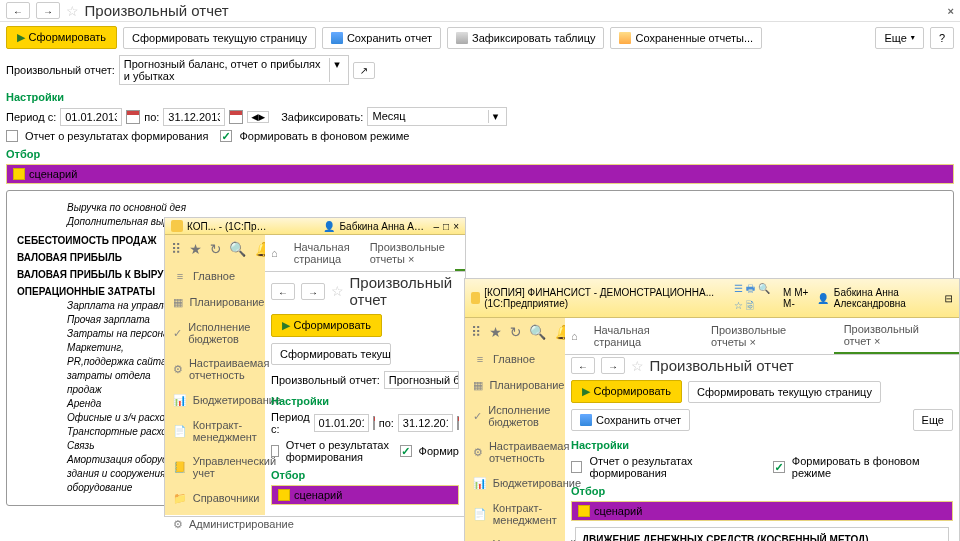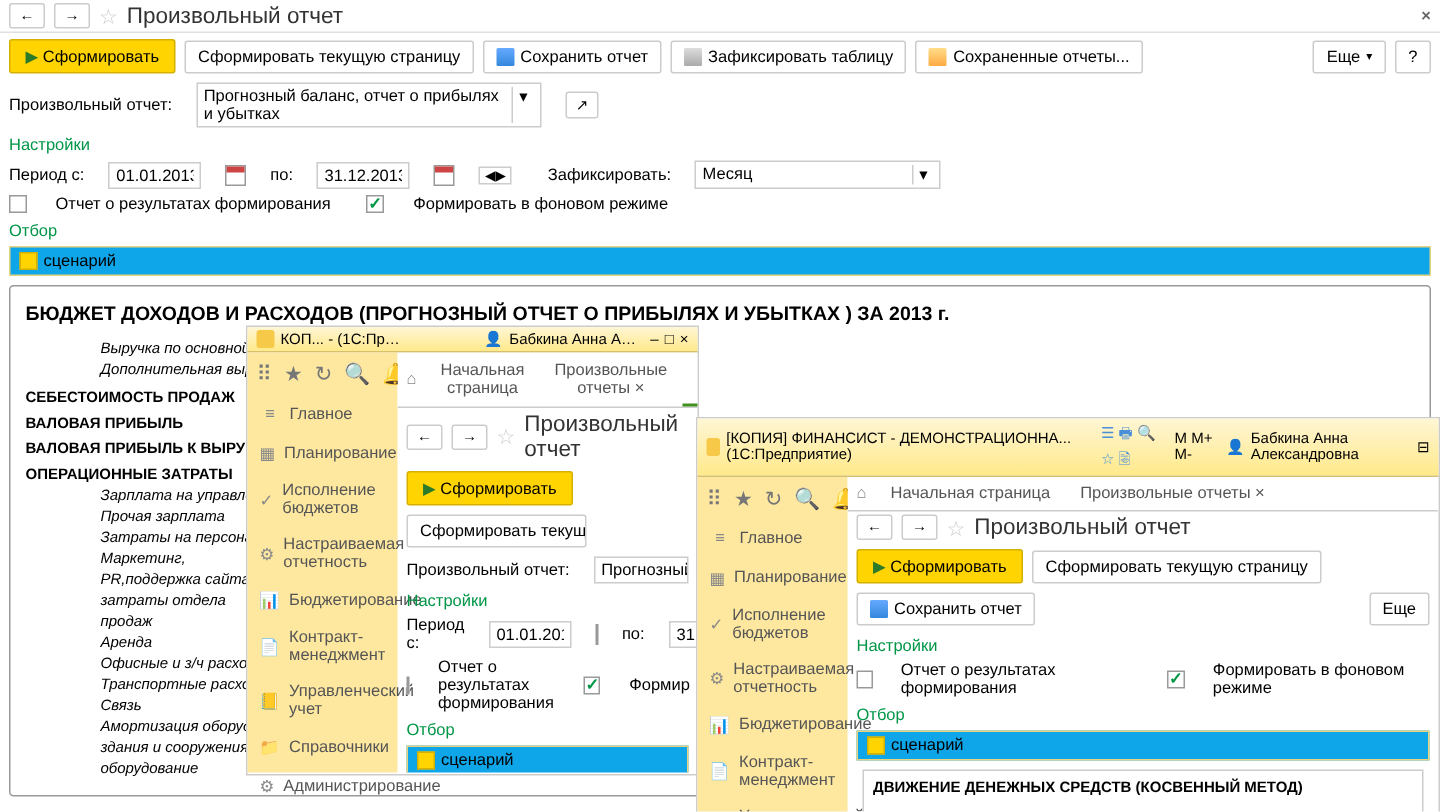--- a/index.html
+++ b/index.html
@@ -12,42 +12,42 @@
 .close-x { margin-left: auto; cursor: pointer; color: #666; font-weight: bold; }
 .toolbar { display: flex; align-items: center; gap: 6px; padding: 4px 6px; flex-wrap: wrap; }
 .btn-primary { background: #ffd400; border: 1px solid #d4b000; padding: 4px 10px; font-size: 11px; cursor: pointer; border-radius: 2px; }
 .btn-primary::before { content: "▶ "; color: #2a7a2a; }
 .btn { background: #fff; border: 1px solid #ccc; padding: 4px 8px; font-size: 11px; cursor: pointer; border-radius: 2px; display: flex; align-items: center; gap: 4px; }
 .btn .ico { width: 12px; height: 12px; display: inline-block; }
 .ico-save { background: linear-gradient(#6af,#38d); border-radius: 1px; }
 .ico-saved { background: linear-gradient(#fd8,#fa4); border-radius: 1px; }
 .ico-lock { background: linear-gradient(#ddd,#aaa); border-radius: 1px; }
 .spacer { flex: 1; }
-.control-row { display: flex; align-items: center; gap: 16px; padding: 2px 6px; font-size: 11px; }
+.control-row { display: flex; align-items: center; gap: 4px; padding: 2px 6px; font-size: 11px; }
 .select, .input { border: 1px solid #ccc; padding: 2px 4px; font-size: 11px; background: #fff; }
 .dropdown-arrow { border-left: 1px solid #ccc; padding: 0 4px; cursor: pointer; }
-.section-label { color: #009646; font-size: 11px; padding: 4px 6px 2px; }
+.section-label { color: #009646; font-size: 11px; padding: 4px 6px 2px; font-weight: bold; }
 .cal-icon { display: inline-block; width: 14px; height: 14px; border: 1px solid #999; background: #fff; position: relative; cursor: pointer; }
 .cal-icon::before { content: ""; position: absolute; top: 0; left: 0; right: 0; height: 4px; background: #c44; }
 .date-nav { border: 1px solid #ccc; padding: 0 3px; cursor: pointer; font-size: 9px; }
 .cb { display: inline-block; width: 12px; height: 12px; border: 1px solid #999; background: #fff; vertical-align: middle; margin-right: 3px; }
 .cb.checked::before { content: "✓"; color: #009646; font-size: 11px; line-height: 10px; display: block; font-weight: bold; }
-.filter-box { background: #0ea5e9; border: 1px solid #e8d480; margin: 2px 6px; padding: 3px 6px; display: flex; align-items: center; gap: 4px; }
+.filter-box { background: #a21caf; border: 1px solid #e8d480; margin: 2px 6px; padding: 3px 6px; display: flex; align-items: center; gap: 4px; }
 .yellow-sq { width: 12px; height: 12px; background: #ffd400; border: 1px solid #d4b000; }
 .report-body { padding: 10px; overflow: hidden; border: 1px solid #999; border-radius: 3px; margin: 6px; }
 .report-title { font-size: 13px; font-weight: bold; margin-bottom: 10px; }
 .report-section { font-size: 10px; font-weight: bold; margin: 6px 0 2px; }
 .report-line { font-size: 10px; padding-left: 50px; font-style: italic; line-height: 14px; }
 .sidebar { background: #fee8a0; width: 100px; }
 .sidebar-hdr { display: flex; gap: 8px; padding: 6px; color: #777; font-size: 14px; }
 .menu-item { display: flex; align-items: center; gap: 6px; padding: 6px 8px; color: #555; font-size: 11px; cursor: pointer; }
 .menu-item .mi { width: 14px; height: 14px; color: #888; display: flex; align-items: center; justify-content: center; }
 .app-titlebar { background: linear-gradient(#fff6d5,#ffe98a); padding: 2px 6px; display: flex; align-items: center; gap: 4px; font-size: 10px; border-bottom: 1px solid #d4c070; }
 .tabs { display: flex; align-items: center; border-bottom: 1px solid #ccc; background: #fff; font-size: 11px; }
-.tab { padding: 5px 10px; cursor: pointer; color: #555; text-align: center; }
+.tab { padding: 5px 10px; cursor: pointer; color: #555; }
 .tab.active { border-bottom: 2px solid #418f1f; }
 .status { padding: 4px 8px; font-size: 11px; color: #333; }
 .small-win-body { display: flex; height: calc(100% - 18px); }
 .content-col { flex: 1; display: flex; flex-direction: column; overflow: hidden; }
 </style>
 </head>
 <body>
 
 <div class="win" style="left:0;top:0;width:960px;height:541px;border:none;">
   <div class="titlebar">
@@ -90,39 +90,38 @@
   <div class="section-label">Настройки</div>
   <div class="control-row">
     <span>Период с:</span>
     <input class="input" style="width: 62px;" value="01.01.2013">
     <span class="cal-icon"></span>
     <span>по:</span>
     <input class="input" style="width: 62px;" value="31.12.2013">
     <span class="cal-icon"></span>
     <span class="date-nav">◀▶</span>
     <span style="margin-left:8px">Зафиксировать:</span>
-    <span class="input" style="width:164px;display:flex">
+    <span class="input" style="width:140px;display:flex">
         <span style="flex:1">Месяц</span>
         <span class="dropdown-arrow">▾</span>
       </span>
   </div>
   <div class="control-row">
     <span class="cb"></span>
       <span>Отчет о результатах формирования</span>
     <span class="cb checked" style="margin-left:8px"></span>
       <span>Формировать в фоновом режиме</span>
   </div>
   <div class="section-label">Отбор</div>
   <div class="filter-box">
     <span class="yellow-sq"></span>
     <span>сценарий</span>
   </div>
 
   <div class="report-body">
-    <div class="report-title">БЮДЖЕТ ДОХОДОВ И РАСХОДОВ (ПРОГНОЗНЫЙ ОТЧЕТ О ПРИБЫЛЯХ И УБЫТКАХ ) ЗА 2013 г.</div>
     <div class="report-line">Выручка по основной дея</div>
     <div class="report-line">Дополнительная выручка</div>
     <div class="report-section">СЕБЕСТОИМОСТЬ ПРОДАЖ</div>
     <div class="report-section">ВАЛОВАЯ ПРИБЫЛЬ</div>
     <div class="report-section">ВАЛОВАЯ ПРИБЫЛЬ К ВЫРУЧКЕ</div>
     <div class="report-section">ОПЕРАЦИОННЫЕ ЗАТРАТЫ</div>
     <div class="report-line">Зарплата на управлен</div>
     <div class="report-line">Прочая зарплата</div>
     <div class="report-line">Затраты на персонал и об</div>
     <div class="report-line">Маркетинг,</div>
@@ -292,20 +291,21 @@
           <span class="mi">📒</span>
           <span>Управленческий учет</span>
         </div>
 
     </div>
     <div class="content-col">
       <div class="tabs">
         <span style="padding:4px 6px;color:#888">⌂</span>
         <div class="tab">Начальная страница</div>
         <div class="tab"><span>Произвольные отчеты</span> ×</div>
+        <div class="tab active"><span>Произвольный отчет</span> ×</div>
       </div>
       <div class="titlebar" style="border:none">
         <button class="nav-btn">←</button>
         <button class="nav-btn">→</button>
         <span class="star-icon">☆</span>
         <span class="title-text">Произвольный отчет</span>
       </div>
       <div class="toolbar">
         <button class="btn-primary">Сформировать</button>
         <button class="btn">Сформировать текущую страницу</button>

